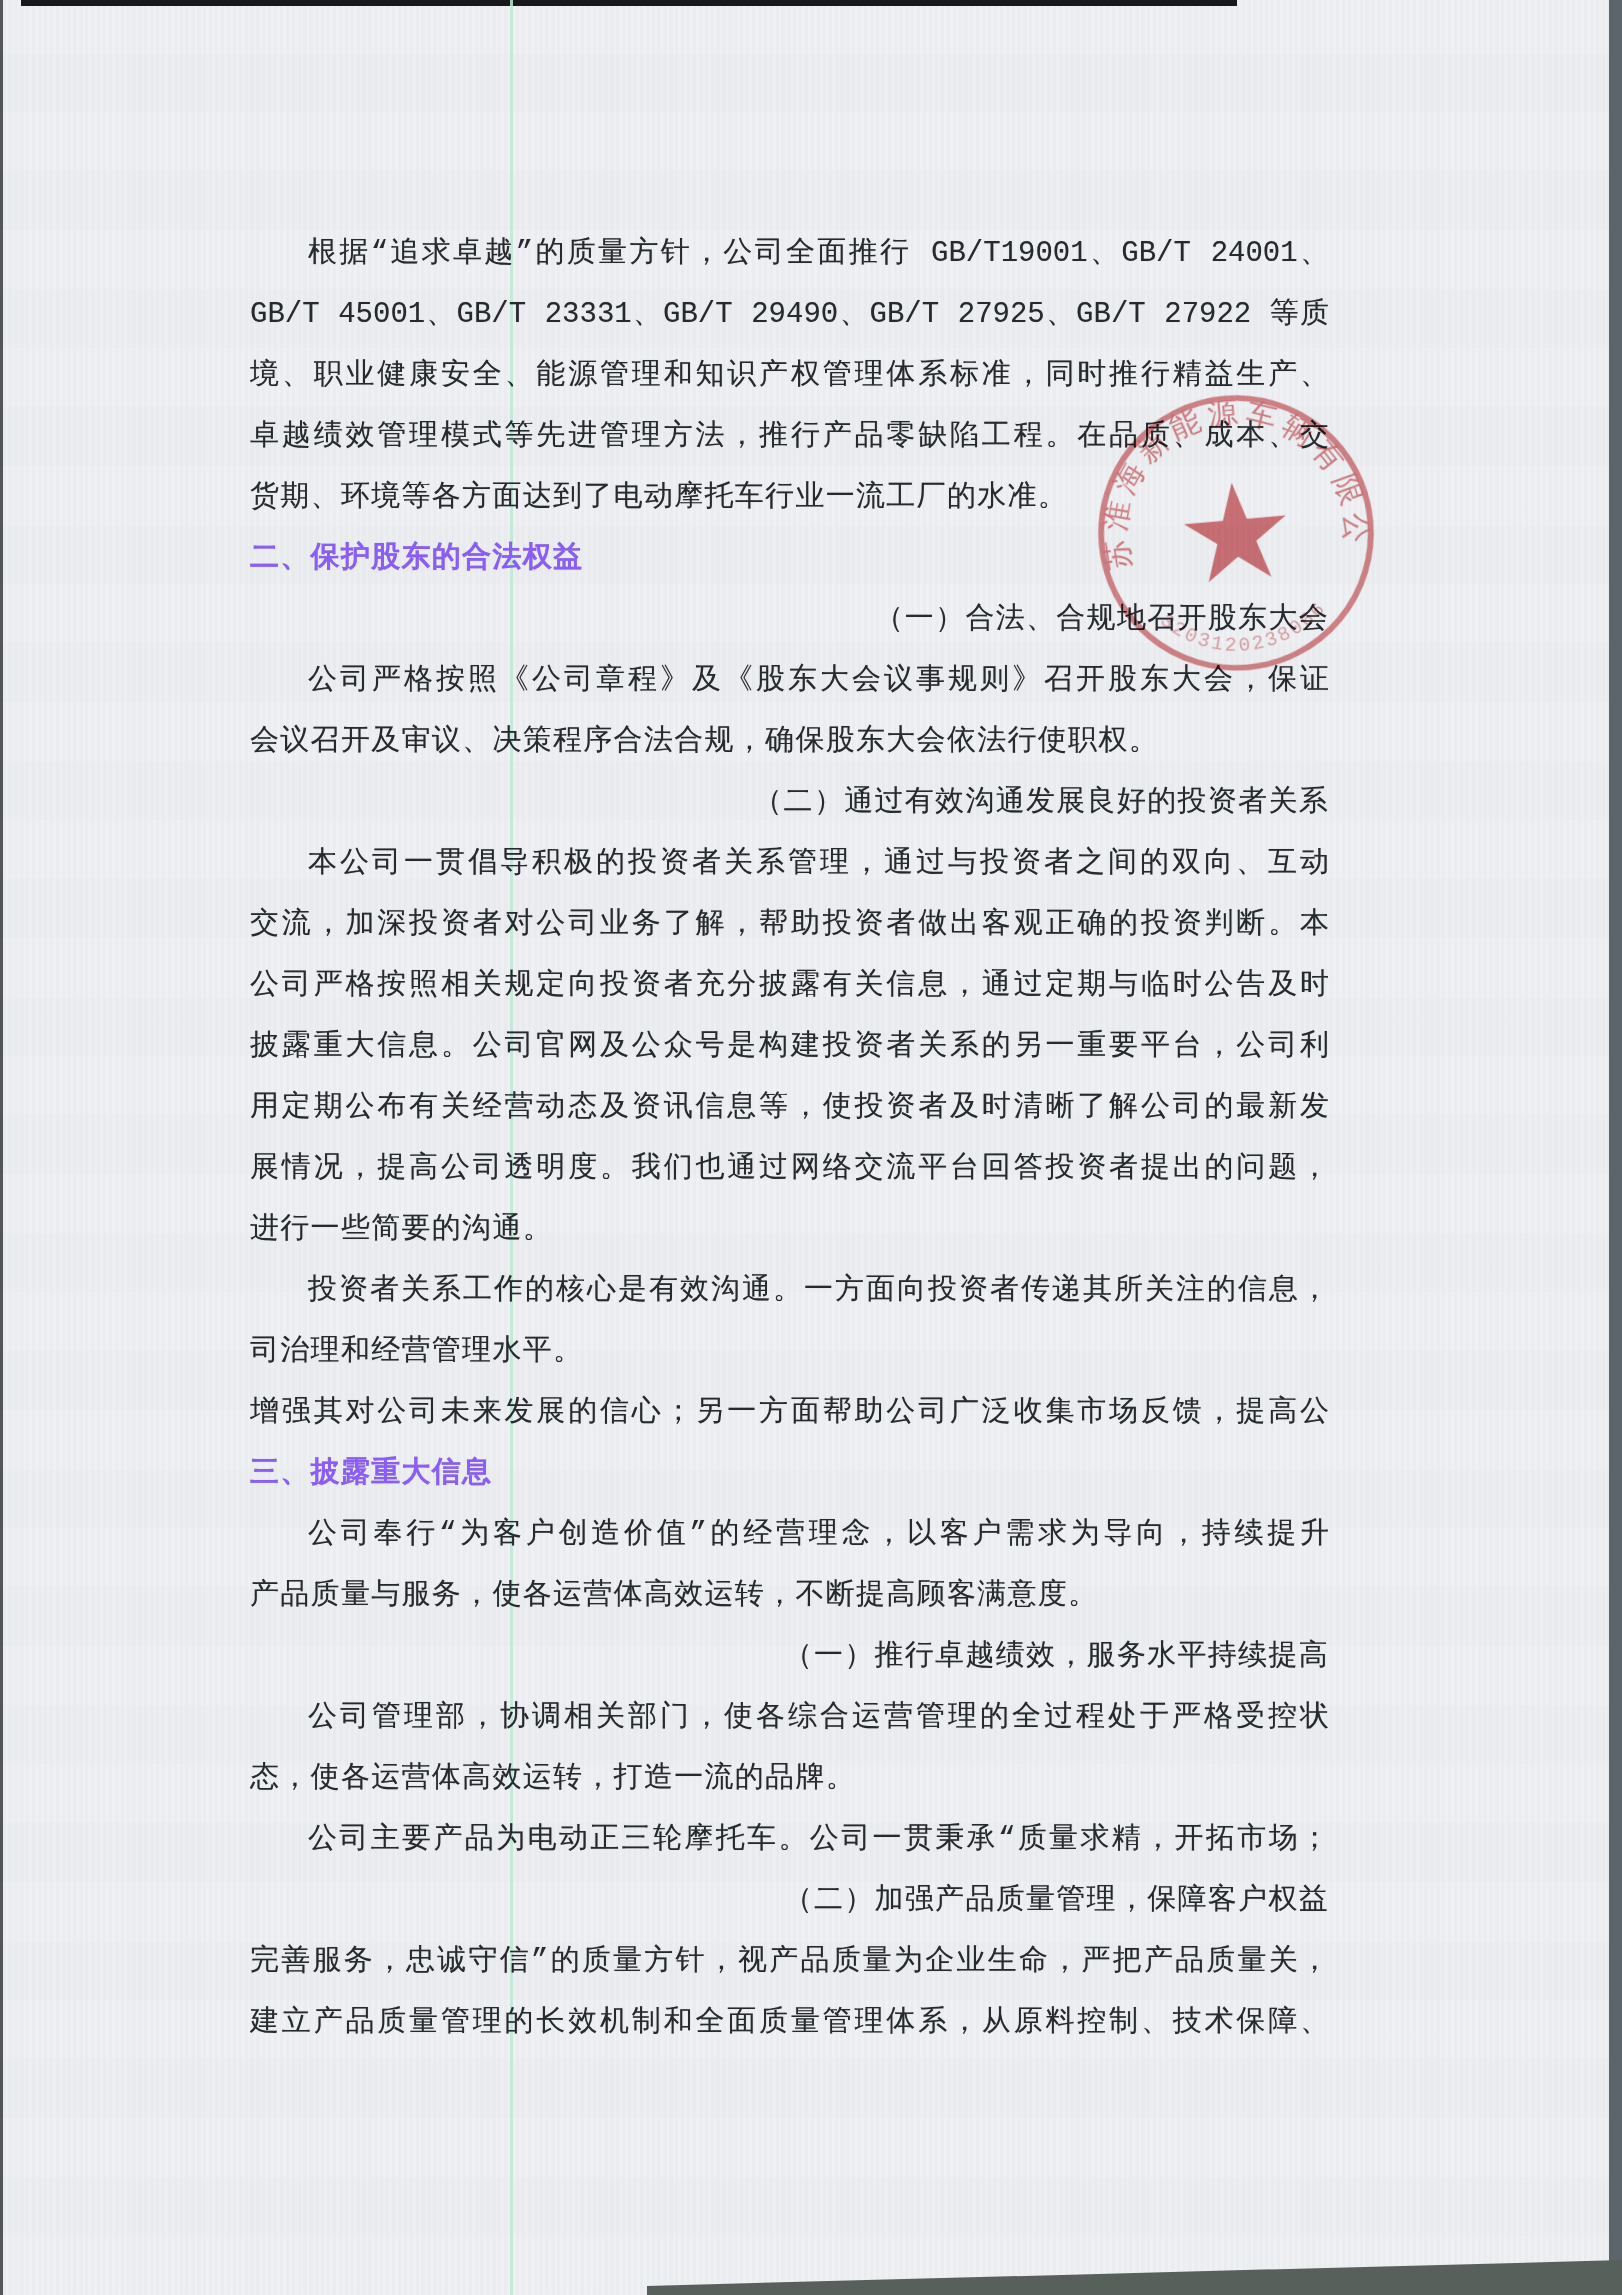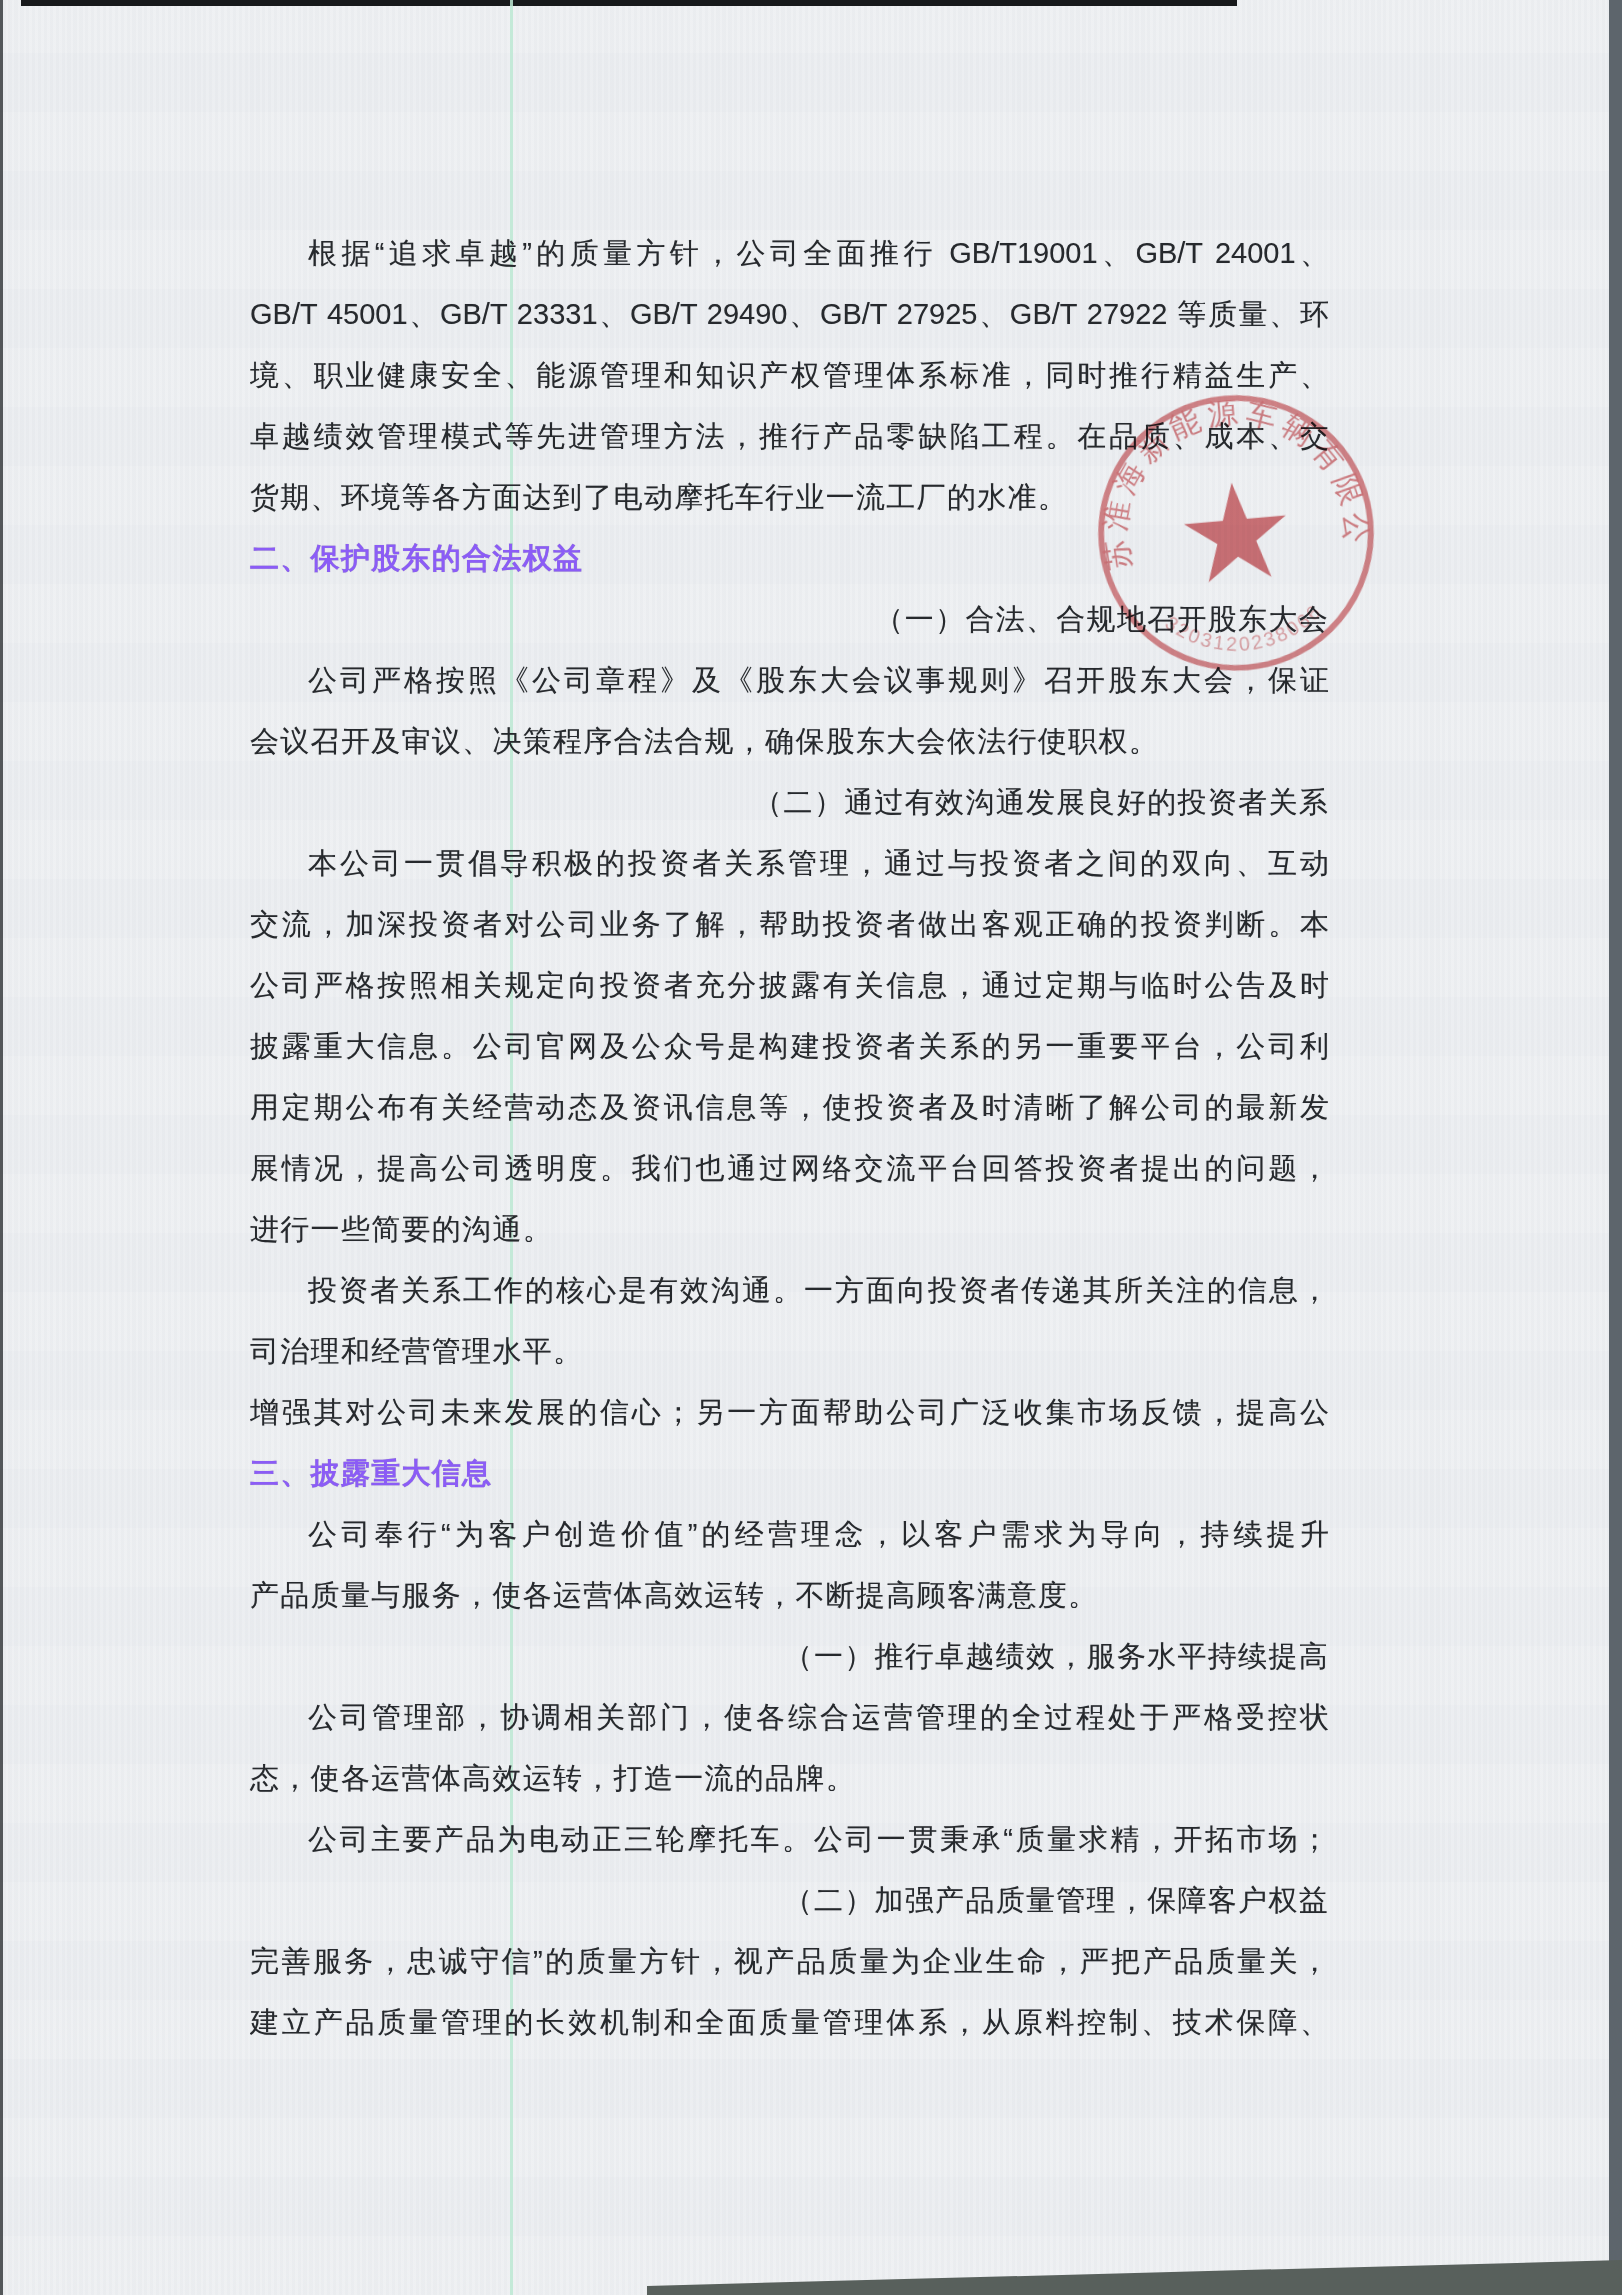--- a/index.html
+++ b/index.html
@@ -1,21 +1,21 @@
 <!DOCTYPE html>
 <html style="font-size:10.5px"><head>
 <meta charset="utf-8">
 <style>
   html,body { margin:0; padding:0; background:#3a3f45; }
   .page {
     position:relative;
     width:1623px; height:2295px;
     background:#edeff2;
     overflow:hidden;
-    font-family:Liberation Sans, sans-serif;
+    font-family:Liberation Mono, monospace;
   }
   
   .page::before {
     content:"";
     position:absolute; inset:0;
     background:
       repeating-linear-gradient(90deg, rgba(255,255,255,0.05) 0 2.6px, rgba(176,184,192,0.05) 2.6px 5.9px),
       repeating-linear-gradient(0deg, rgba(255,255,255,0.03) 0 59px, rgba(188,195,203,0.045) 59px 118px);
     pointer-events:none;
   }

